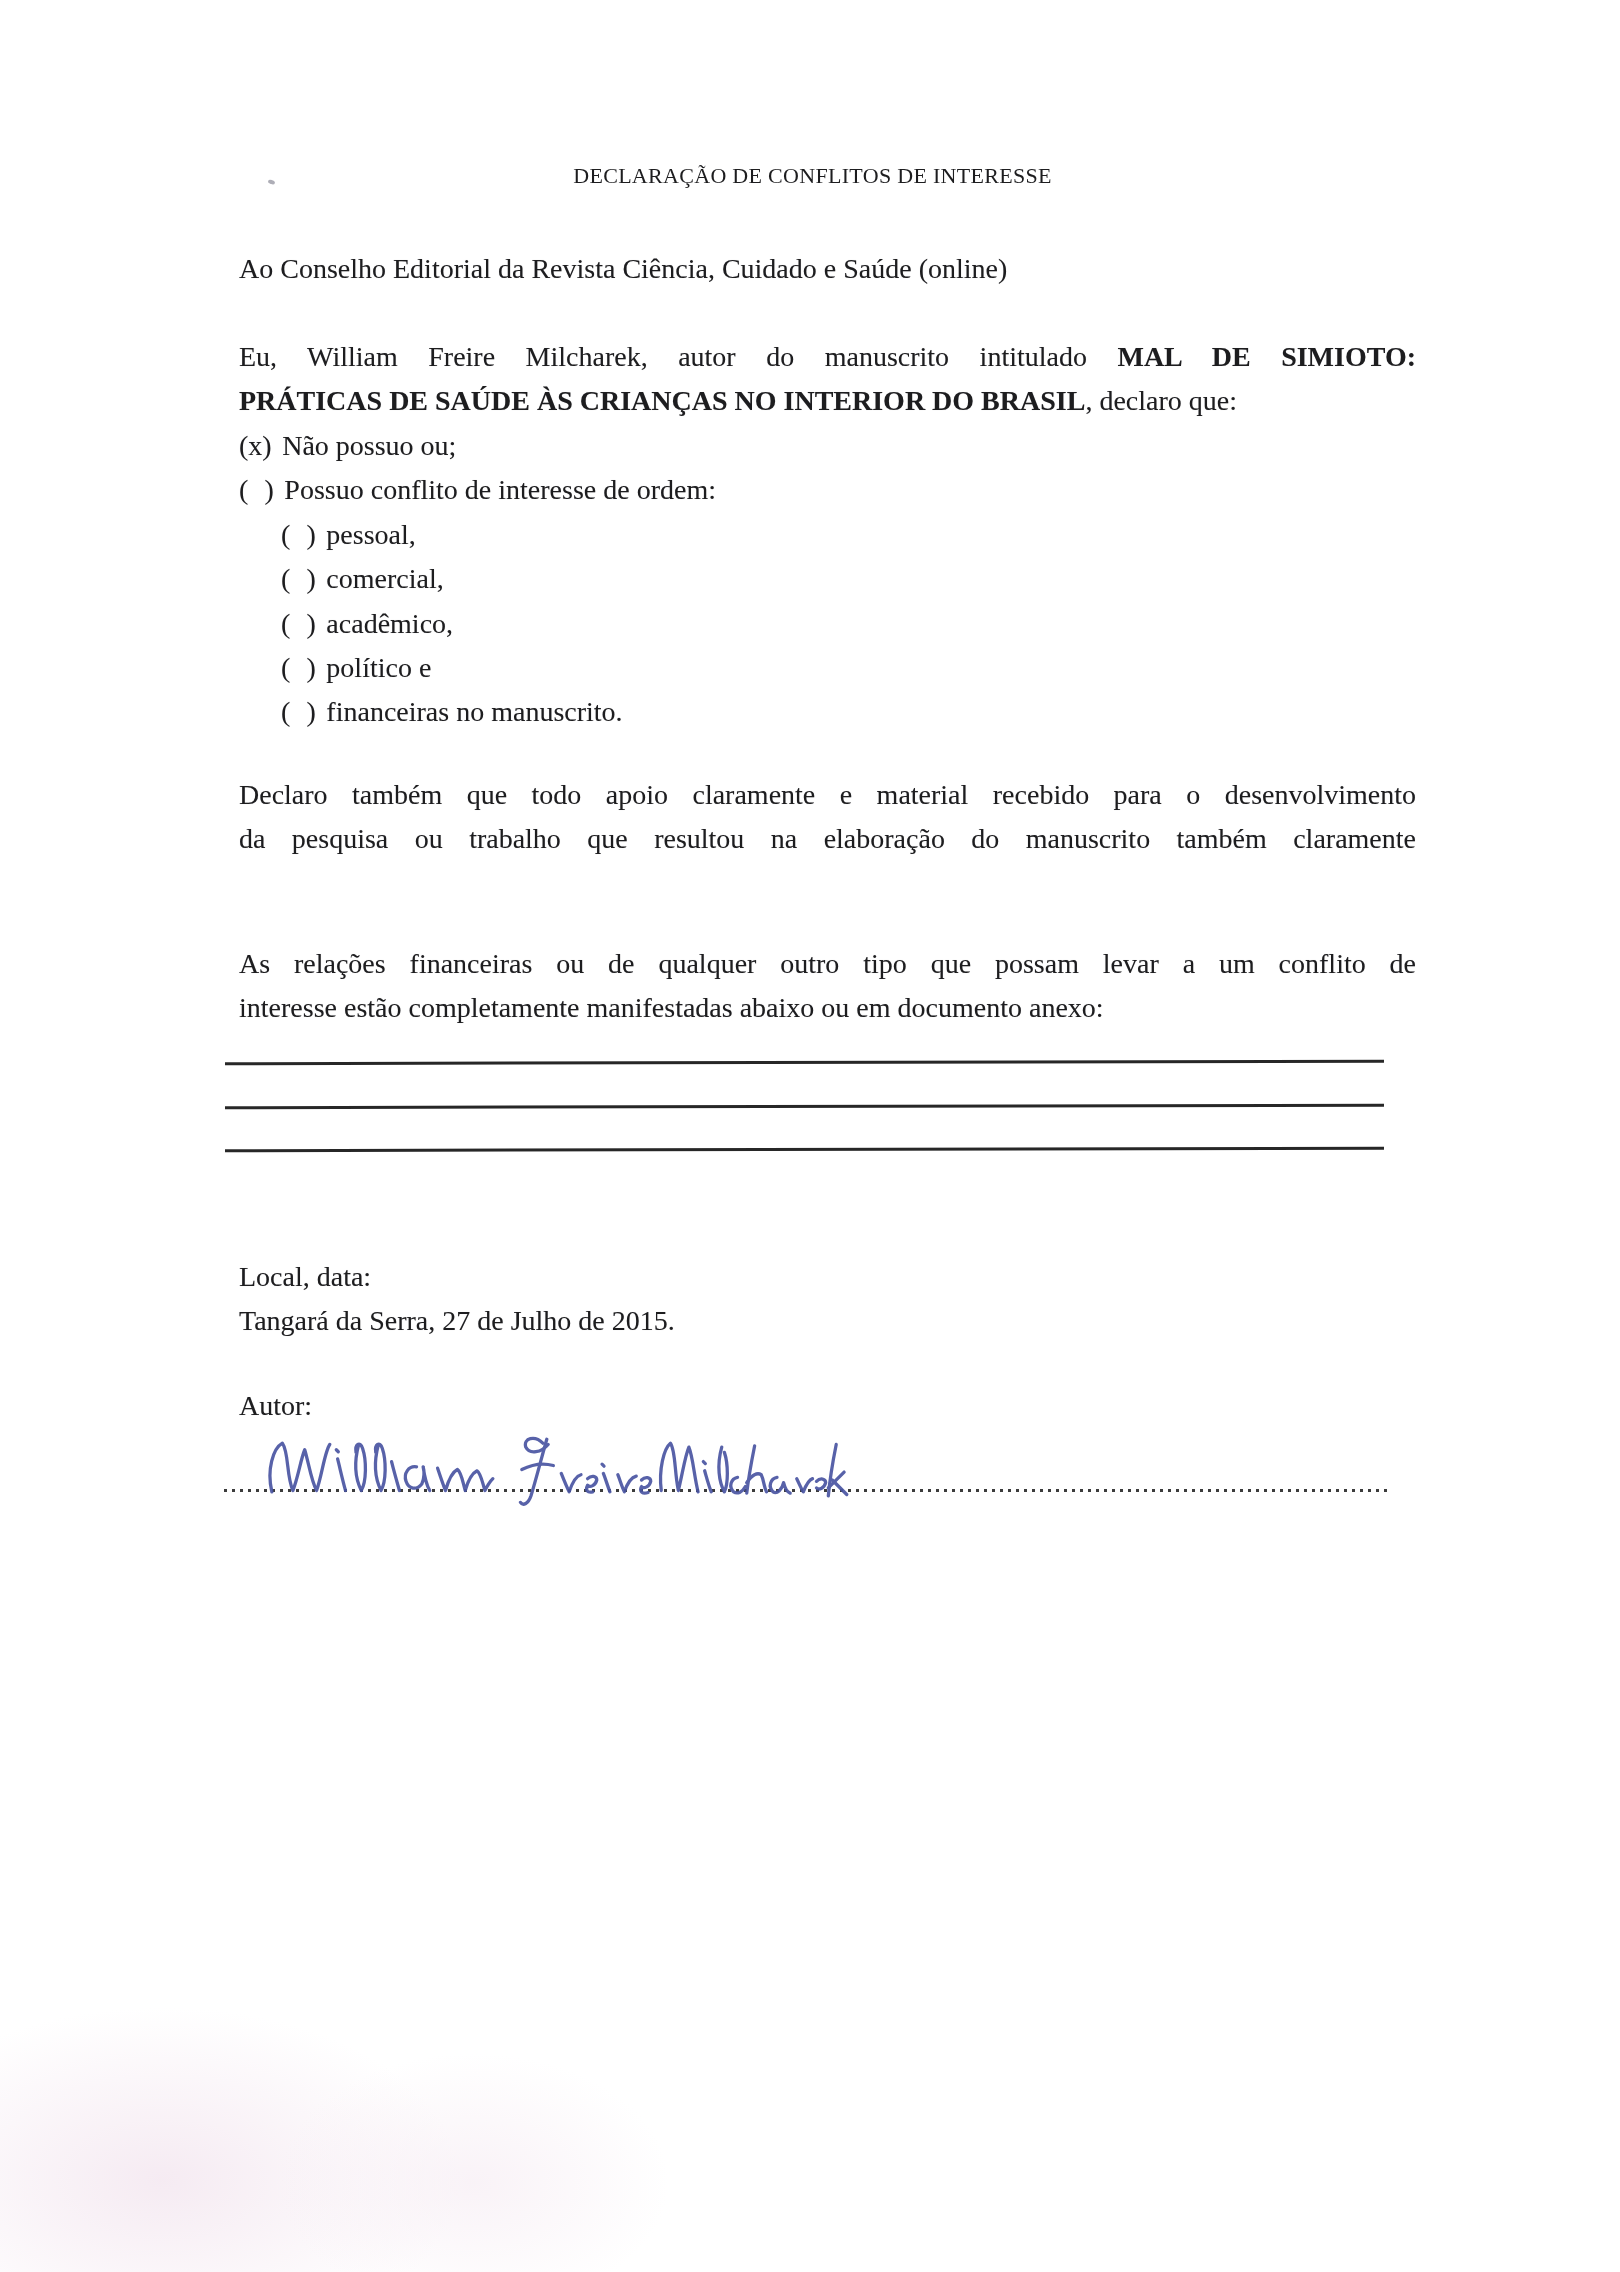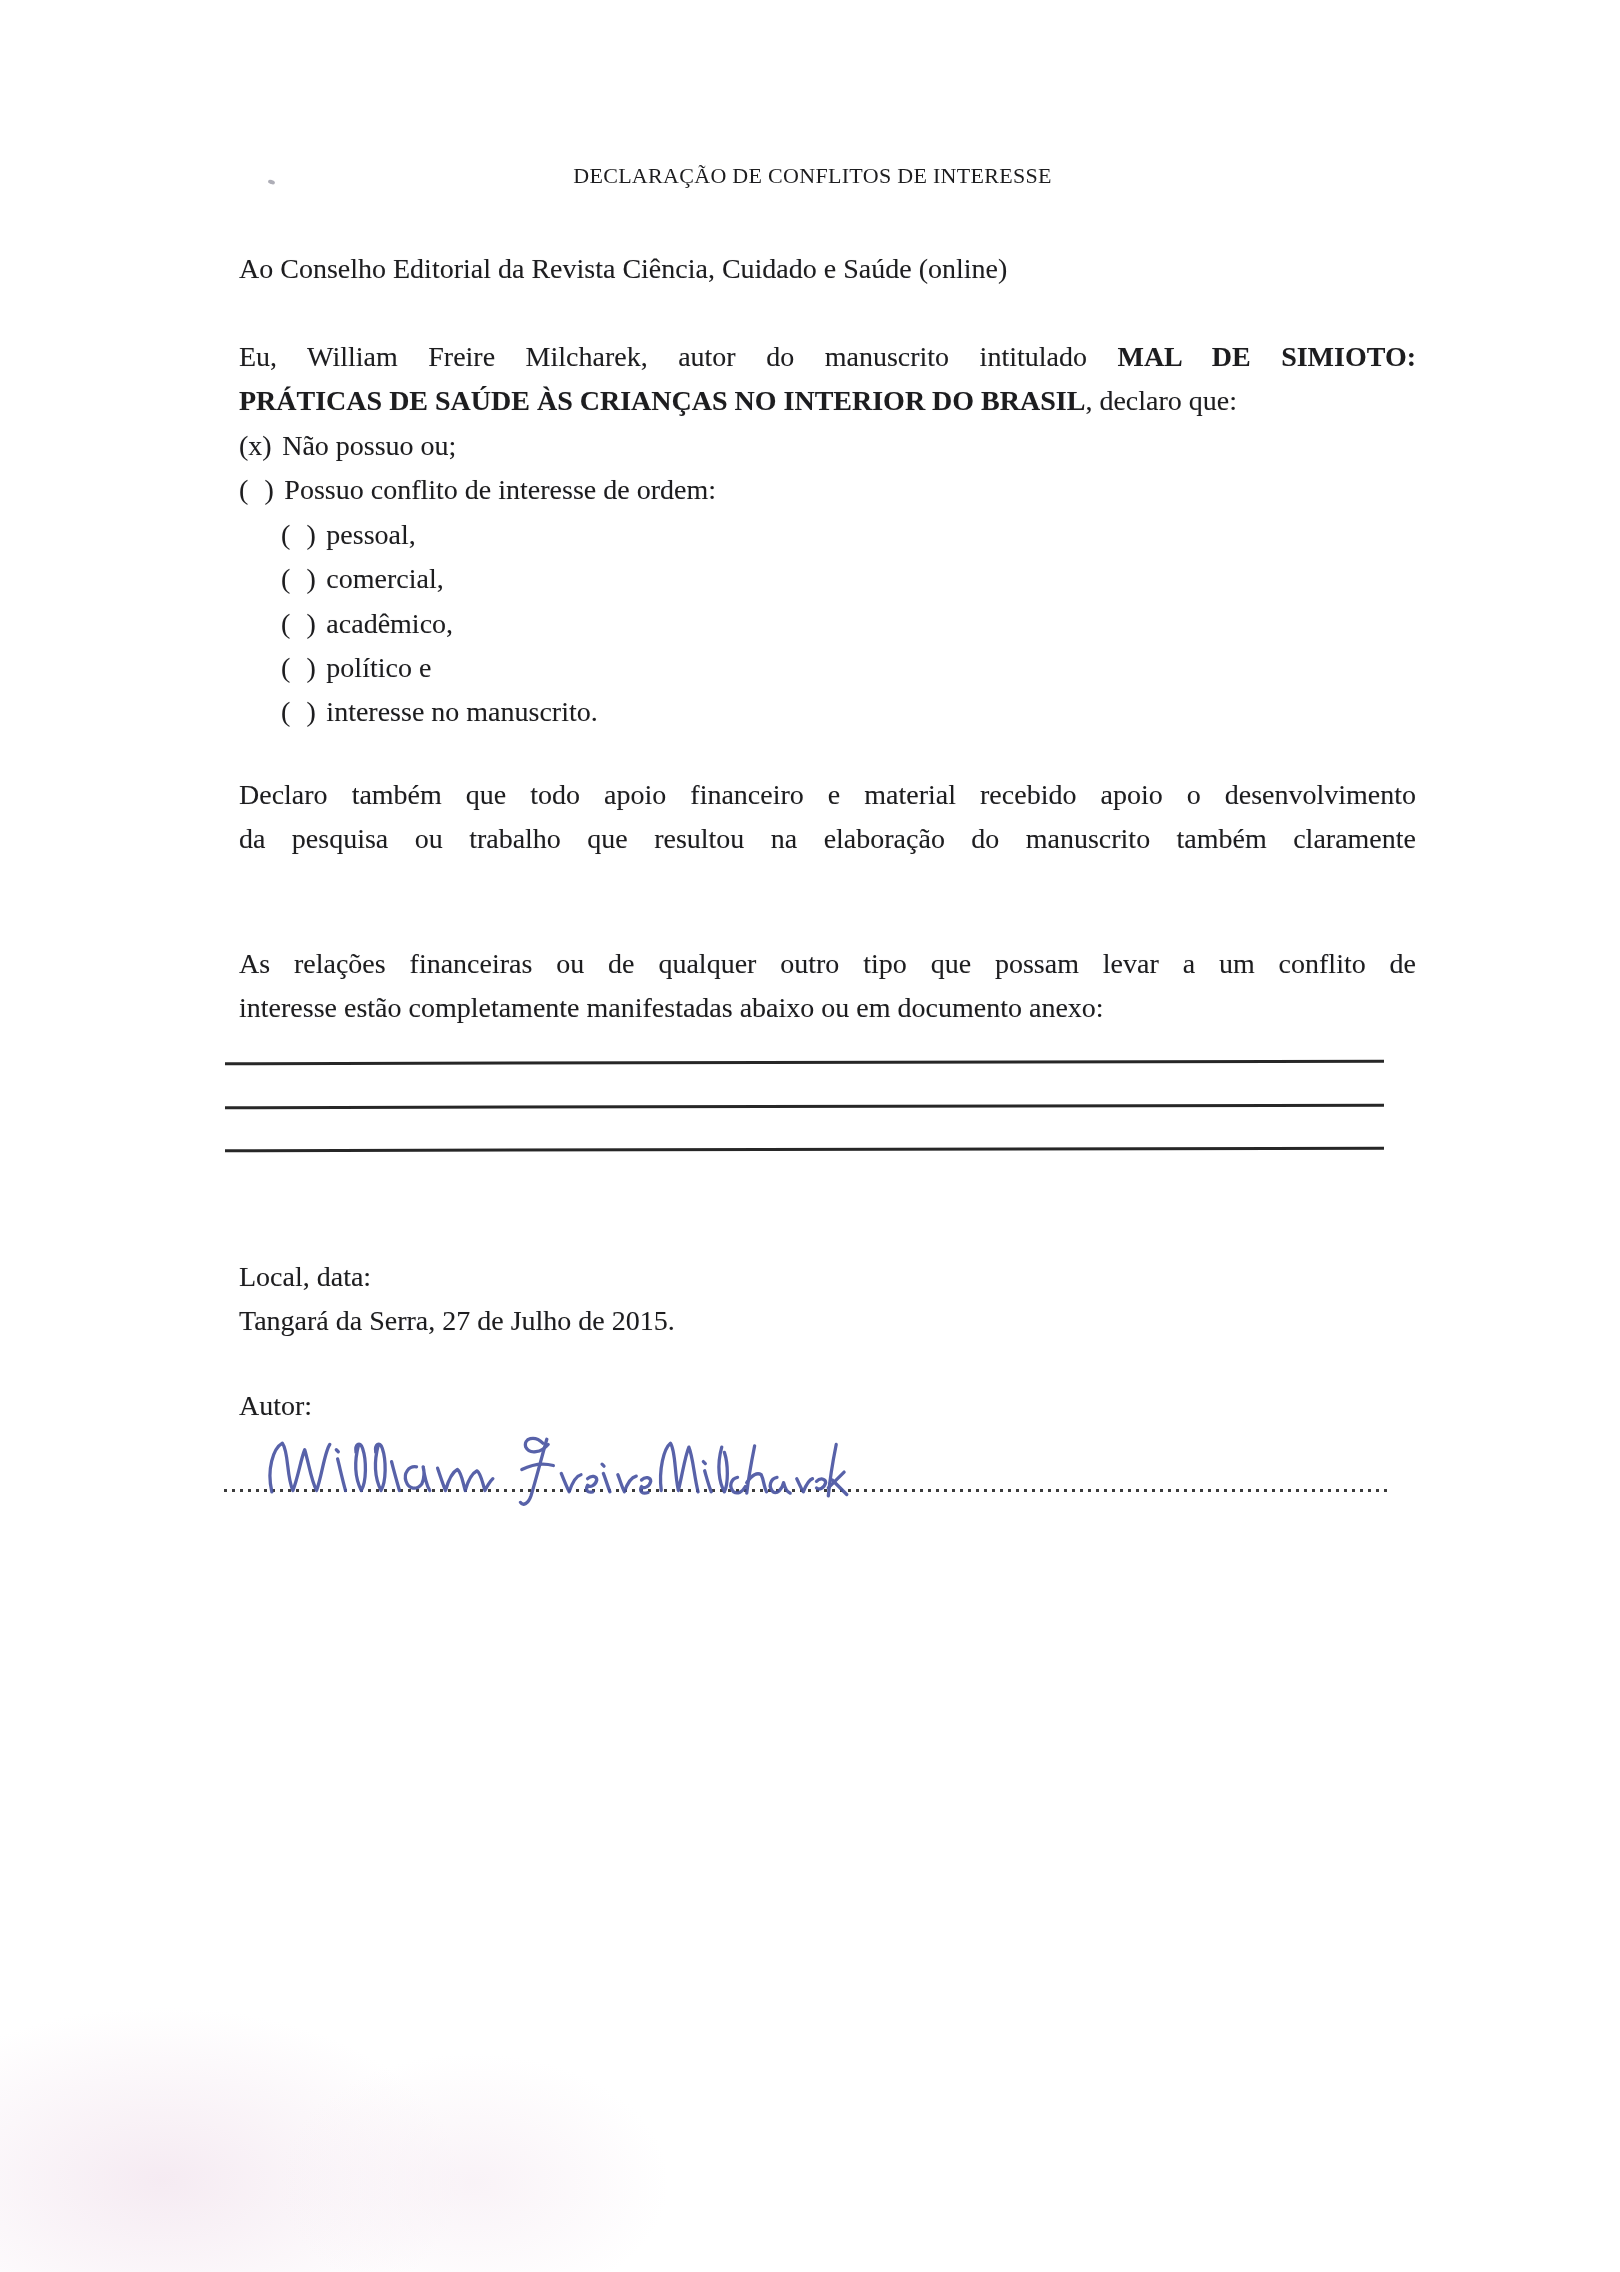--- a/index.html
+++ b/index.html
@@ -121,24 +121,24 @@
   <div class="abs indent line" style="top:561px">
     <span class="mark">( )</span><span>comercial,</span>
   </div>
   <div class="abs indent line" style="top:606px">
     <span class="mark">( )</span><span>acadêmico,</span>
   </div>
   <div class="abs indent line" style="top:650px">
     <span class="mark">( )</span><span>político e</span>
   </div>
   <div class="abs indent line" style="top:694px">
-    <span class="mark">( )</span><span>interesse no manuscrito.</span>
+    <span class="mark">( )</span><span>financeiras no manuscrito.</span>
   </div>
 
-  <div class="abs line wline jline" style="top:777px">Declaro também que todo apoio financeiro e material recebido apoio o desenvolvimento</div>
+  <div class="abs line wline jline" style="top:777px">Declaro também que todo apoio claramente e material recebido para o desenvolvimento</div>
   <div class="abs line wline jline" style="top:821px">da pesquisa ou trabalho que resultou na elaboração do manuscrito também claramente</div>
 
   <div class="abs line wline jline" style="top:946px">As relações financeiras ou de qualquer outro tipo que possam levar a um conflito de</div>
   <div class="abs line wline" style="top:990px">interesse estão completamente manifestadas abaixo ou em documento anexo:</div>
 
   <div class="rule" style="top:1061px"></div>
   <div class="rule" style="top:1105px"></div>
   <div class="rule" style="top:1148px"></div>
 
   <div class="abs line" style="top:1259px">Local, data:</div>

